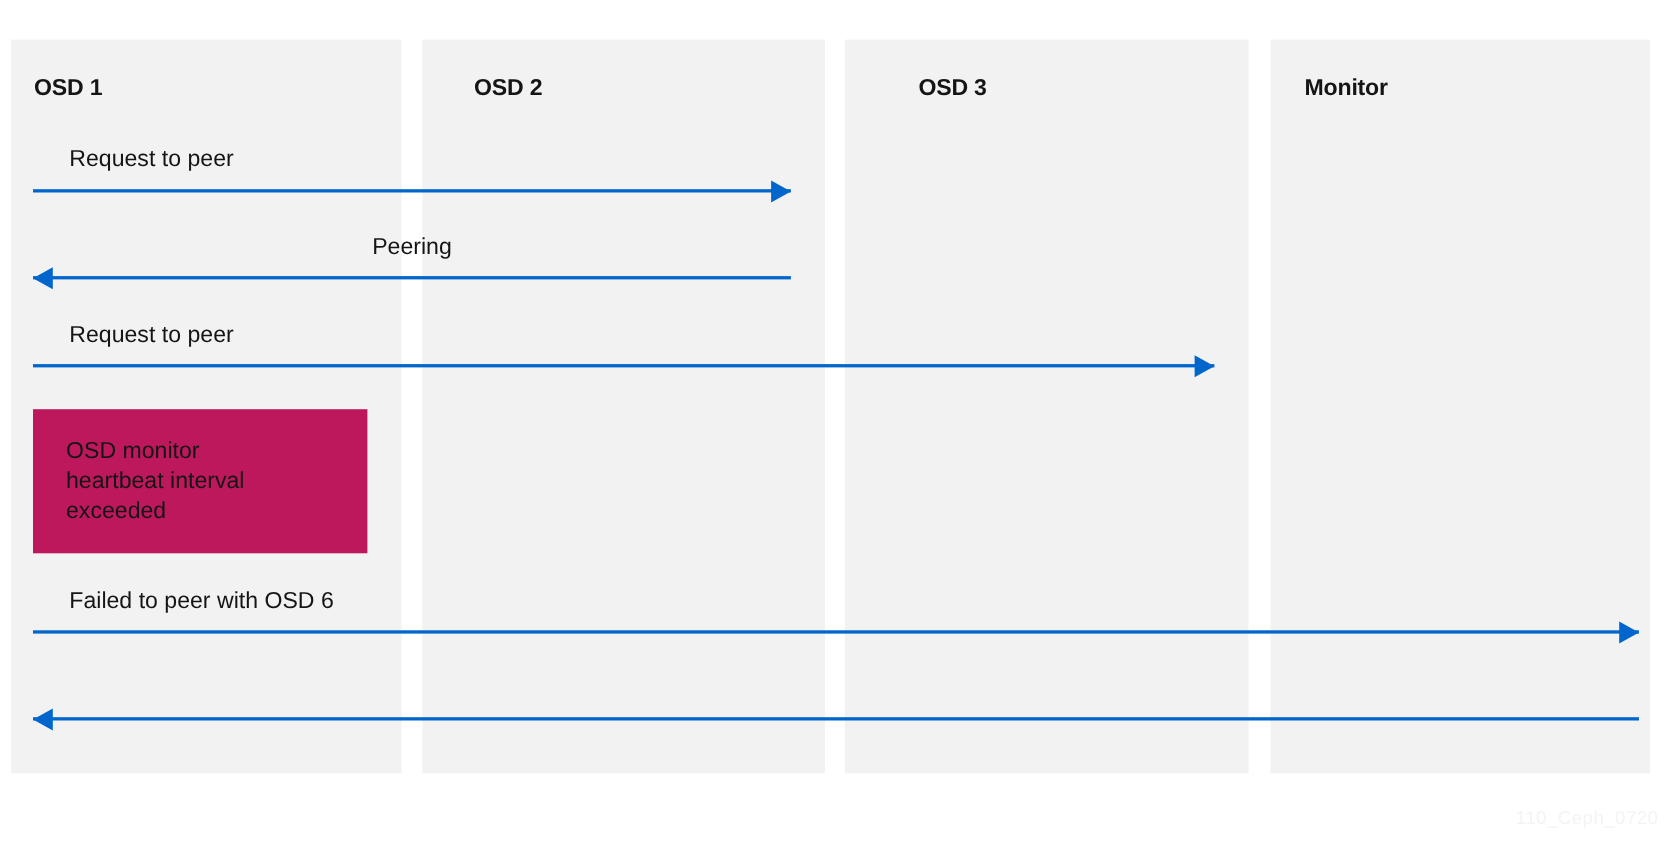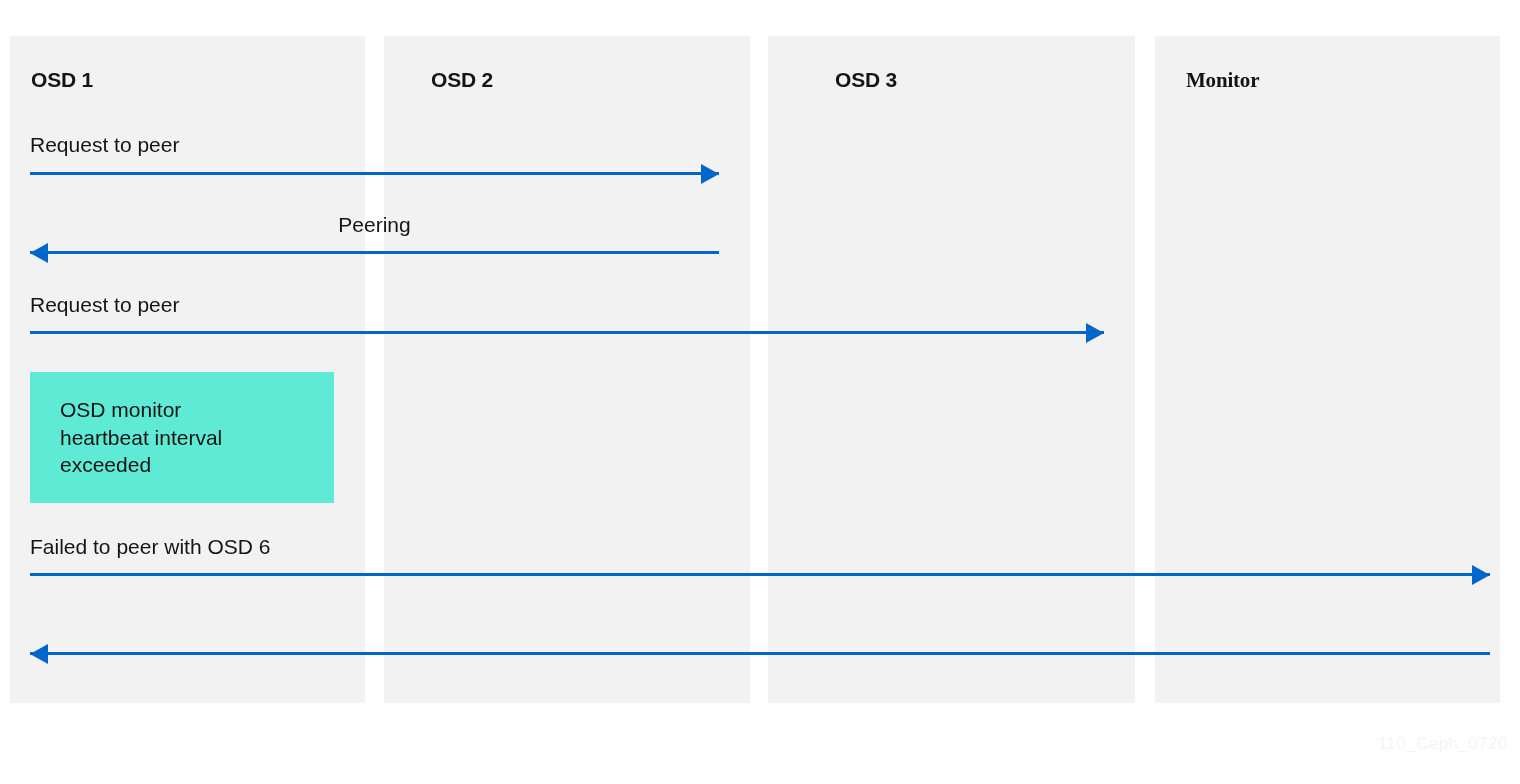--- a/index.html
+++ b/index.html
@@ -68,27 +68,27 @@
     border-right: 18px solid #0066cc;
     border-left: 0;
   }
   .msg-label {
     position: absolute;
     font-size: 21px;
     color: #151515;
     white-space: nowrap;
     line-height: 1;
   }
-  .msg-label.align-left  { text-align: left; }
+  .msg-label.align-left  { text-align: left; margin-left: 33px; }
   .msg-label.align-right { text-align: center; }
 
   
   .note {
     position: absolute;
-    background: #5eead4;
+    background: #be185d;
     box-sizing: border-box;
     display: flex;
     align-items: center;
   }
   .note-text {
     font-size: 21px;
     line-height: 1.33;
     color: #151515;
     padding-left: 30px;
     padding-right: 14px;
@@ -110,21 +110,21 @@
 <div id="diagram">
 
   <div class="lane" style="left:10px;width:355px;"></div>
   <div class="lane" style="left:384px;width:366px;"></div>
   <div class="lane" style="left:768px;width:367px;"></div>
   <div class="lane" style="left:1155px;width:345px;"></div>
 
   <div class="lane-title" style="left:31px;top:68px;">OSD 1</div>
   <div class="lane-title" style="left:415px;top:68px;margin-left:16px;">OSD 2</div>
   <div class="lane-title" style="left:799px;top:68px;margin-left:36px;">OSD 3</div>
-  <div class="lane-title" style="left:1186px;top:68px;font-family:Liberation Serif, serif;">Monitor</div>
+  <div class="lane-title" style="left:1186px;top:68px;">Monitor</div>
 
   <div class="msg-label align-left" style="left:30px;top:134px;width:689px;">Request to peer</div>
   <div class="msg" style="left:30px;top:172px;width:689px;">
     <div class="msg-line" style="width:689px;"></div>
     <div class="msg-head right" style="left:671px;"></div>
   </div>
 
   <div class="msg-label align-right" style="left:30px;top:214px;width:689px;">Peering</div>
   <div class="msg" style="left:30px;top:251px;width:689px;">
     <div class="msg-line" style="width:689px;"></div>

